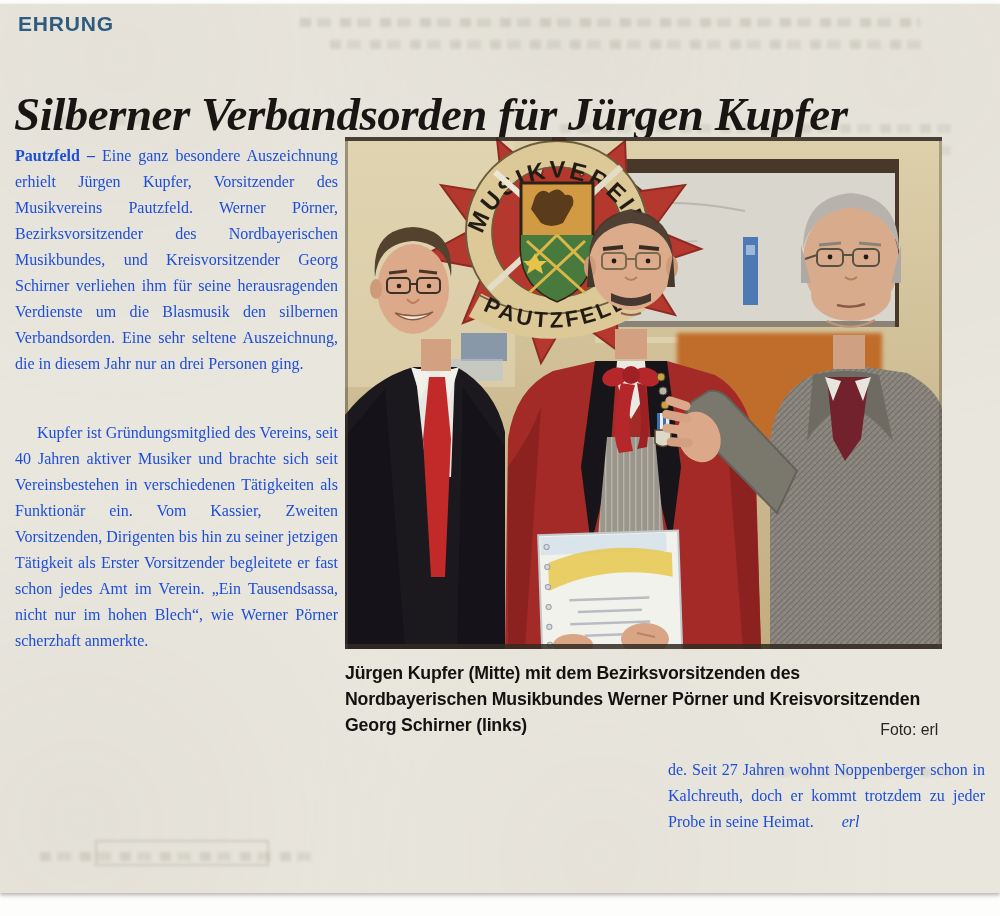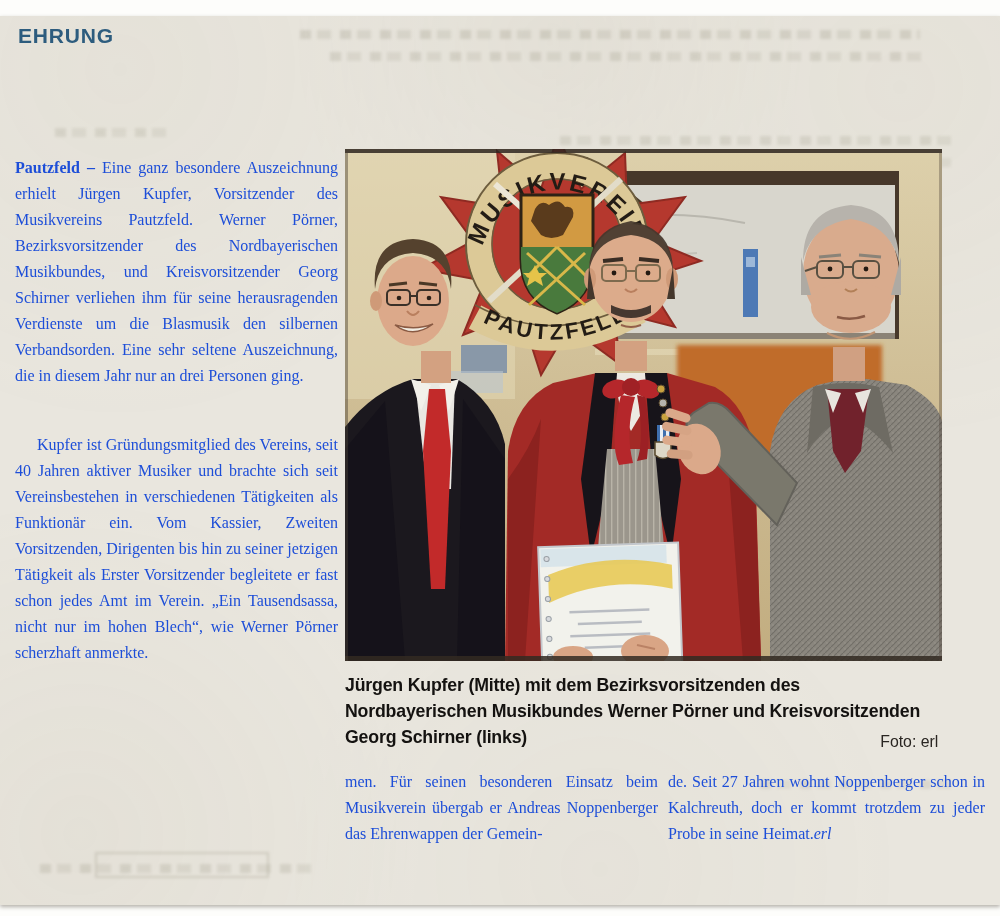--- a/index.html
+++ b/index.html
@@ -1,19 +1,19 @@
 <!DOCTYPE html>
 <html><head>
 <meta charset="utf-8">
 <style>
   html,body{margin:0;padding:0;background:#fdfdfb;}
   #stage{position:relative;width:1000px;height:916px;overflow:hidden;
          font-family:"Liberation Serif",serif;background:#fdfdfb;}
   
-  #paper{position:absolute;left:0;top:16px;width:1000px;height:889px;
+  #paper{position:absolute;left:0;top:4px;width:1000px;height:889px;
          background:#e9e6de;box-shadow:0 2px 4px rgba(90,85,70,.45);}
   .texture{position:absolute;inset:0;pointer-events:none;opacity:.5;
     background:
       radial-gradient(circle at 12% 6%, rgba(150,140,110,.10), transparent 30%),
       radial-gradient(circle at 55% 3%, rgba(140,130,100,.12), transparent 25%),
       radial-gradient(circle at 90% 8%, rgba(150,140,110,.10), transparent 30%),
       radial-gradient(circle at 8% 92%, rgba(150,140,110,.12), transparent 28%),
       radial-gradient(circle at 60% 96%, rgba(150,140,110,.08), transparent 30%);}
   
   .ghost{position:absolute;filter:blur(1.4px);pointer-events:none;
@@ -29,21 +29,21 @@
     font-style:italic;font-weight:700;font-size:47px;letter-spacing:-.5px;
     color:#181512;white-space:nowrap;}
   .bodycol{position:absolute;font-size:16px;line-height:26px;color:#1d4ed8;
     text-align:justify;}
   .bodycol p{margin:0;}
   .bodycol p.indent{text-indent:22px;margin-top:43px;}
   #col1{left:15px;top:139px;width:323px;}
   #col2{left:345px;top:753px;width:313px;}
   #col3{left:668px;top:753px;width:317px;}
   .lead{font-weight:bold;}
-  .sig{font-style:italic;margin-left:0;}
+  .sig{font-style:italic;margin-left:28px;}
   #caption-wrap{position:absolute;left:345px;top:656px;width:640px;height:84px;
     transform:scaleX(.933);transform-origin:left top;}
   #caption{font-family:"Liberation Sans",sans-serif;font-weight:bold;
     font-size:19px;line-height:26px;letter-spacing:-.2px;color:#141210;margin:0;}
   #credit{position:absolute;right:4px;bottom:4px;
     font-family:"Liberation Sans",sans-serif;font-size:17px;color:#2a2622;}
   
   #photo{position:absolute;left:345px;top:133px;width:597px;height:512px;
     background:#c9b68c;}
 </style>
@@ -57,20 +57,21 @@
     <div class="ghost" style="left:300px;top:14px;width:620px"></div>
     <div class="ghost" style="left:330px;top:36px;width:600px;opacity:.45"></div>
     <div class="ghost" style="left:560px;top:120px;width:400px;opacity:.42"></div>
     <div class="ghost" style="left:600px;top:142px;width:360px;opacity:.38"></div>
     <div class="ghost" style="left:55px;top:112px;width:120px;opacity:.4"></div>
     <div class="ghost" style="left:40px;top:848px;width:280px;opacity:.45"></div>
     <div class="ghost-box" style="left:95px;top:836px;width:170px;height:22px"></div>
     <div class="ghost" style="left:760px;top:764px;width:200px;opacity:.35"></div>
 
     <div id="kicker">EHRUNG</div>
+    <h1 id="headline">Silberner Verbandsorden für Jürgen Kupfer</h1>
 
     <div id="col1" class="bodycol">
       <p><span class="lead">Pautzfeld – </span><span>Eine ganz besondere Auszeichnung erhielt Jürgen Kupfer, Vorsitzender des Musikvereins Pautzfeld. Werner Pörner, Bezirksvorsitzender des Nordbayerischen Musikbundes, und Kreisvorsitzender Georg Schirner verliehen ihm für seine herausragenden Verdienste um die Blasmusik den silbernen Verbandsorden. Eine sehr seltene Auszeichnung, die in diesem Jahr nur an drei Personen ging.</span></p>
       <p class="indent">Kupfer ist Gründungsmitglied des Vereins, seit 40 Jahren aktiver Musiker und brachte sich seit Vereinsbestehen in verschiedenen Tätigkeiten als Funktionär ein. Vom Kassier, Zweiten Vorsitzenden, Dirigenten bis hin zu seiner jetzigen Tätigkeit als Erster Vorsitzender begleitete er fast schon jedes Amt im Verein. „Ein Tausendsassa, nicht nur im hohen Blech“, wie Werner Pörner scherzhaft anmerkte.</p>
     </div>
 
     <svg id="photo" viewBox="0 0 597 512" aria-hidden="true">
       <defs>
         <linearGradient id="wallGrad" x1="0" y1="0" x2="0" y2="1">
           <stop offset="0" stop-color="#ddd0ab"></stop>
@@ -291,20 +292,17 @@
       <rect x="0" y="507" width="597" height="5" fill="#332a22" opacity=".85"></rect>
       <rect x="0" y="0" width="3" height="512" fill="#4a4036" opacity=".45"></rect>
       <rect x="594" y="0" width="3" height="512" fill="#4a4036" opacity=".35"></rect>
     </svg>
 
     <div id="caption-wrap">
       <p id="caption">Jürgen Kupfer (Mitte) mit dem Bezirksvorsitzenden des Nordbayerischen Musikbundes Werner Pörner und Kreisvorsitzenden Georg Schirner (links)</p>
       <span id="credit">Foto: erl</span>
     </div>
 
-    <div id="col2" class="bodycol">
-      <p>men. Für seinen besonderen Einsatz beim Musikverein übergab er Andreas Noppenberger das Ehrenwappen der Gemein-</p>
-    </div>
     <div id="col3" class="bodycol">
       <p><span>de. Seit 27 Jahren wohnt Noppenberger schon in Kalchreuth, doch er kommt trotzdem zu jeder Probe in seine Heimat.</span><span class="sig">erl</span></p>
     </div>
   </div>
 </div>
 
 </body></html>

